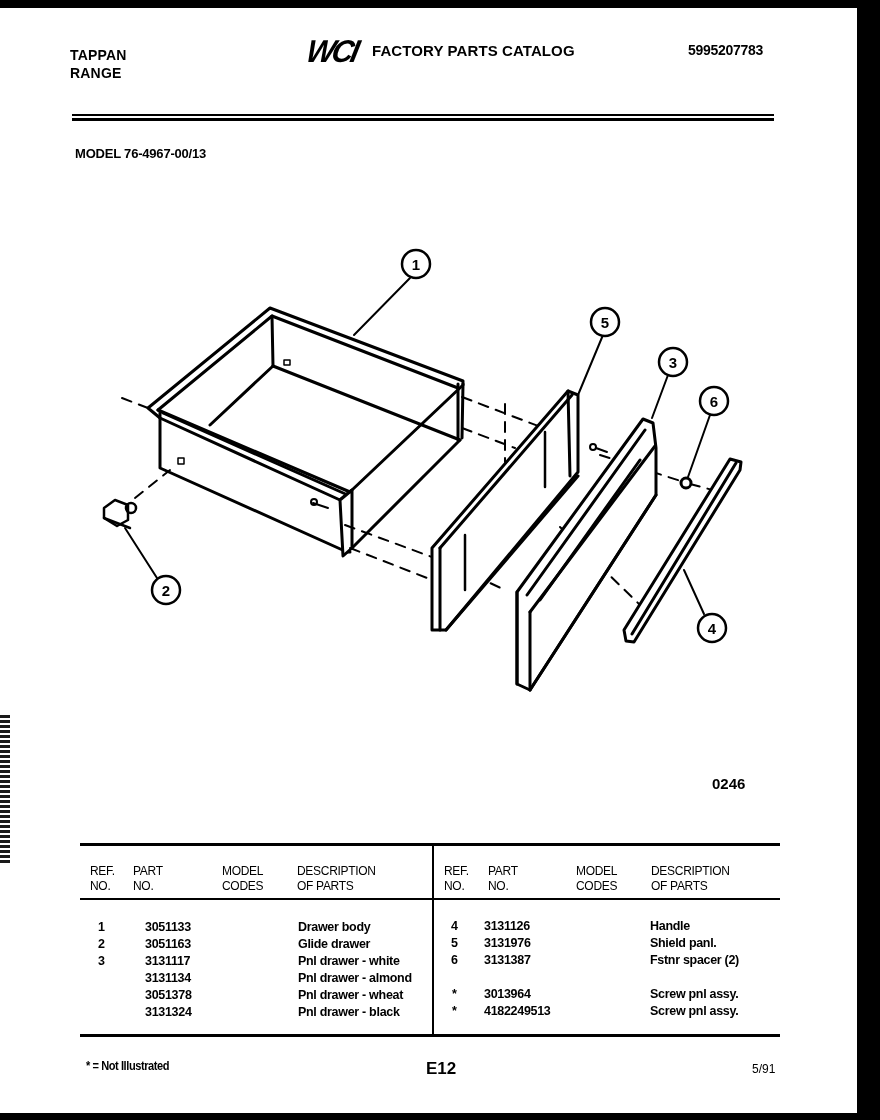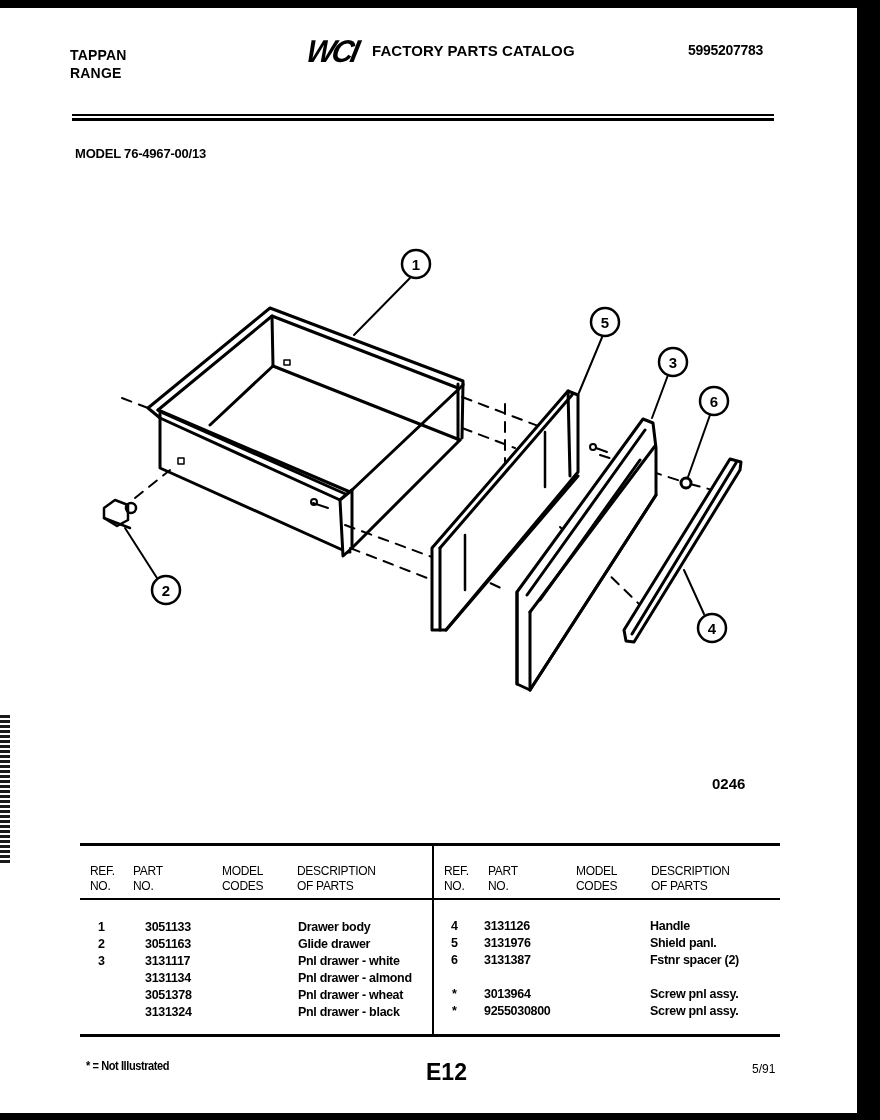--- a/index.html
+++ b/index.html
@@ -21,21 +21,21 @@
   .model { left: 75px; top: 129px; font-size: 13px; font-weight: bold; letter-spacing: -0.2px; margin-top: 17px; }
   .diagram { left: 0; top: 0; width: 857px; height: 840px; }
   .ill-code { left: 712px; top: 775px; font-size: 15px; font-weight: bold; }
   .t-top { left: 80px; top: 843px; width: 700px; height: 3px; background: #000; }
   .t-hdr-line { left: 80px; top: 898px; width: 700px; height: 2px; background: #000; }
   .t-bottom { left: 80px; top: 1034px; width: 700px; height: 3px; background: #000; }
   .t-div { left: 432px; top: 843px; width: 2px; height: 193px; background: #000; }
   .th { font-size: 12px; font-weight: normal; line-height: 15px; letter-spacing: -0.3px; }
   .td { font-size: 12.5px; font-weight: bold; line-height: 17px; letter-spacing: -0.3px; }
   .footer-note { left: 86px; top: 1058px; font-size: 13px; font-weight: bold; letter-spacing: -0.5px; transform: scaleX(0.85); transform-origin: left; }
-  .footer-page { left: 426px; top: 1059px; font-size: 23px; font-weight: bold; }
+  .footer-page { left: 426px; top: 1059px; font-size: 17px; font-weight: bold; }
   .footer-date { left: 752px; top: 1062px; font-size: 12px; font-weight: normal; }
   .scan-left { left: 0; top: 715px; width: 10px; height: 150px; background: repeating-linear-gradient(#000 0 3px, #fff 3px 5px); opacity: 0.9; }
 </style>
 </head>
 <body>
 
 <div class="page"></div>
 <div class="abs scan-left"></div>
 
 <div class="abs hdr-left">
@@ -227,21 +227,21 @@
   <div>*</div>
   <div>*</div>
 </div>
 <div class="abs td" style="left:484px;top:918px;">
   <div>3131126</div>
   <div>3131976</div>
   <div>3131387</div>
 </div>
 <div class="abs td" style="left:484px;top:986px;">
   <div>3013964</div>
-  <div>9255030800</div>
+  <div>4182249513</div>
 </div>
 <div class="abs td" style="left:650px;top:918px;">
   <div>Handle</div>
   <div>Shield panl.</div>
   <div>Fstnr spacer (2)</div>
 </div>
 <div class="abs td" style="left:650px;top:986px;">
   <div>Screw pnl assy.</div>
   <div>Screw pnl assy.</div>
 </div>

